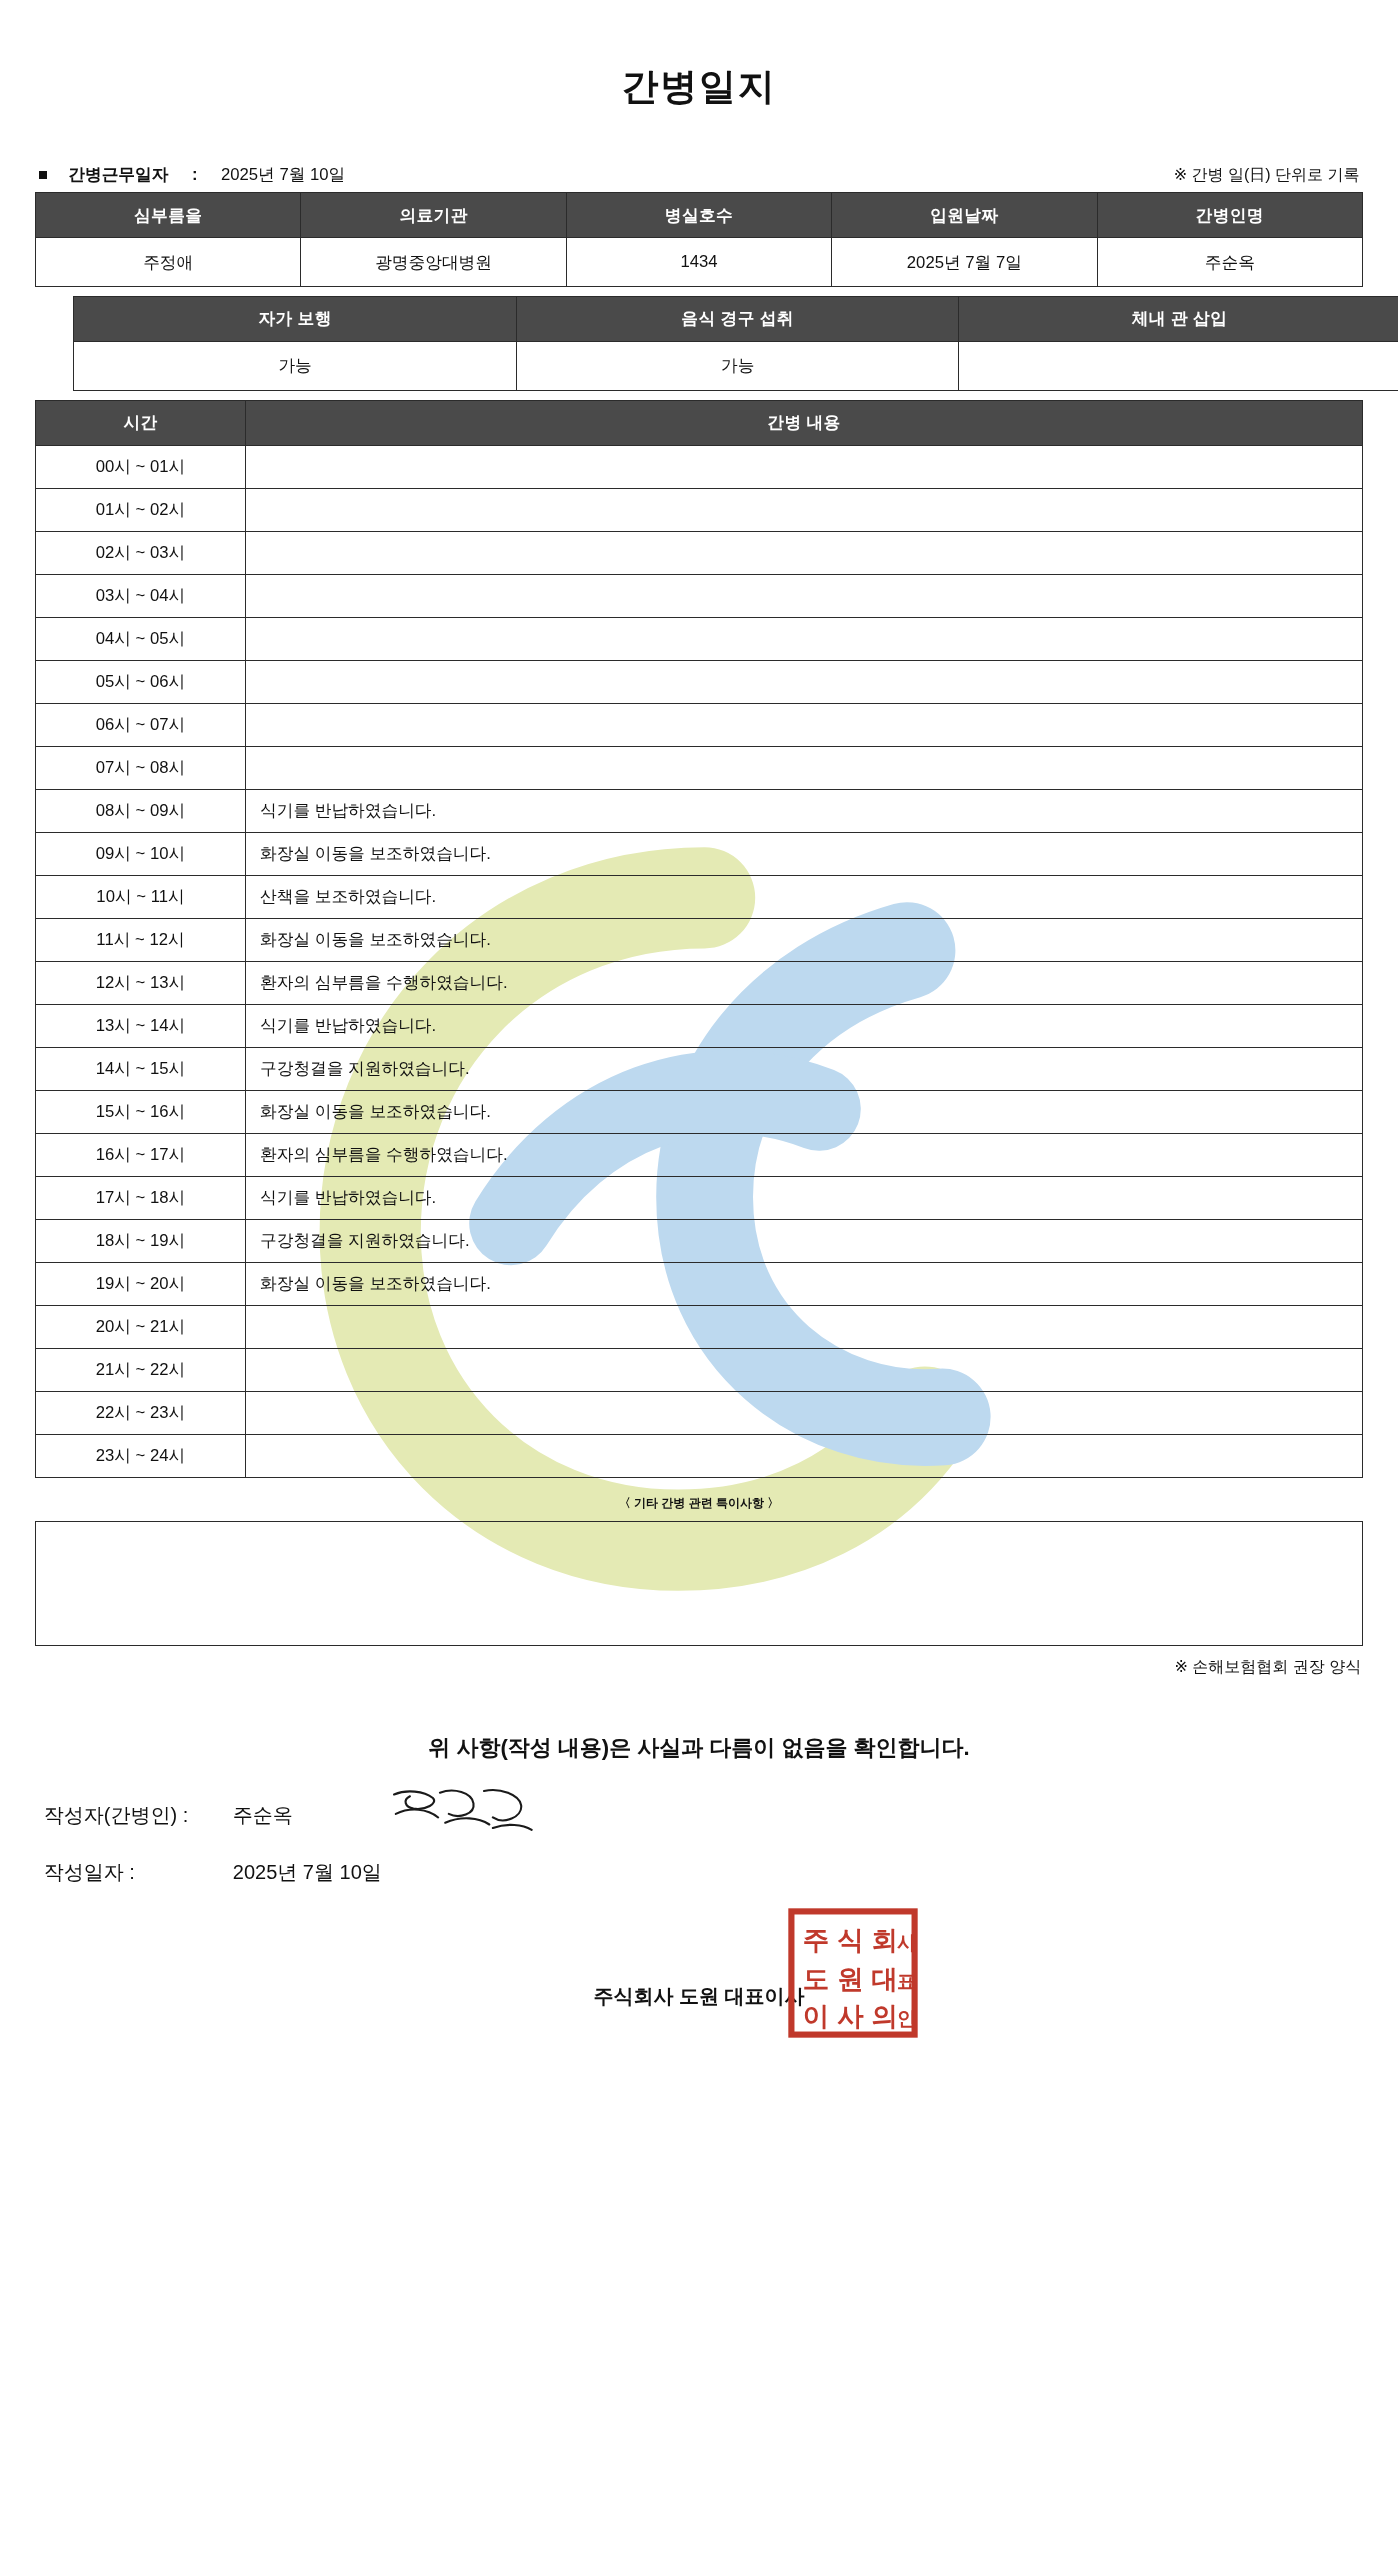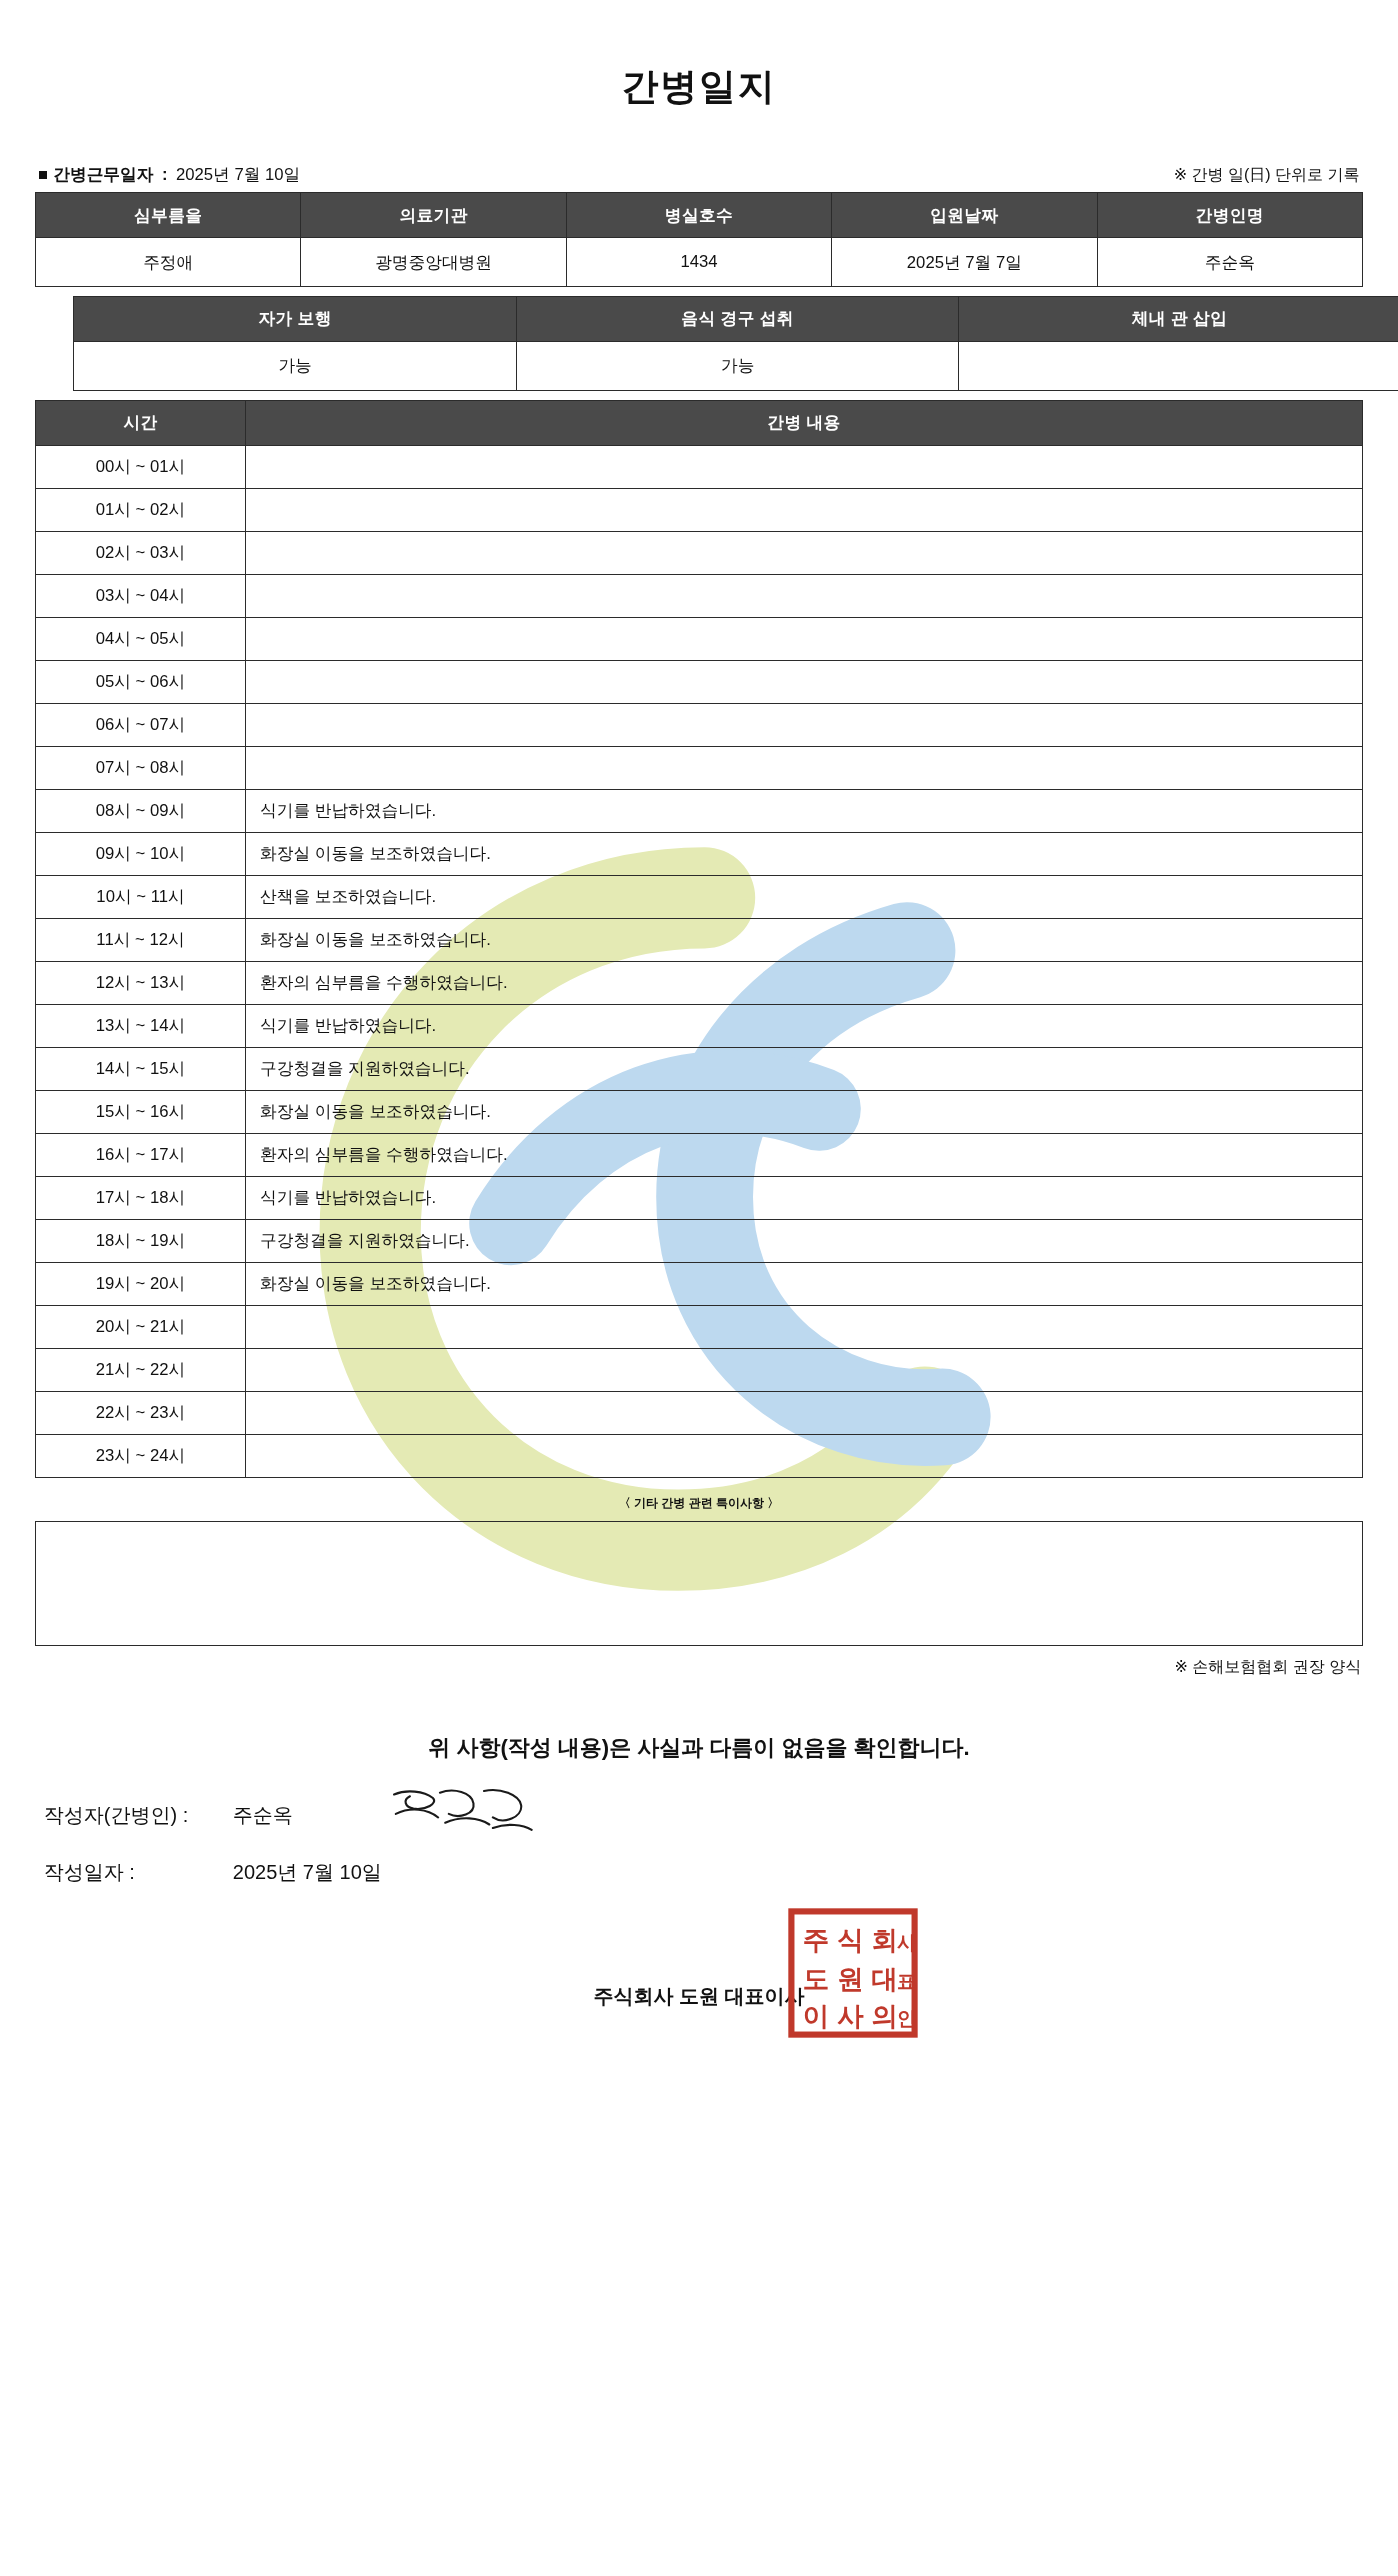--- a/index.html
+++ b/index.html
@@ -50,21 +50,21 @@
 
   
   .meta-row {
     display: flex;
     justify-content: space-between;
     align-items: flex-end;
     margin-top: 51px;
     padding: 0 3.5px 6.2px 3.5px;
     font-size: 16.7px;
   }
-  .meta-left { display: flex; align-items: center; gap: 5px; }
+  .meta-left { display: flex; align-items: center; gap: 20px; }
   .sq-bullet {
     display: inline-block;
     width: 8px; height: 8px;
     background: #111;
     margin-right: 1.8px;
   }
   .meta-left .label { font-weight: bold; }
   .meta-left .colon { font-weight: bold; padding: 0 3.5px; }
   .meta-left .value { font-weight: normal; }
   .meta-right { font-size: 16px; }

